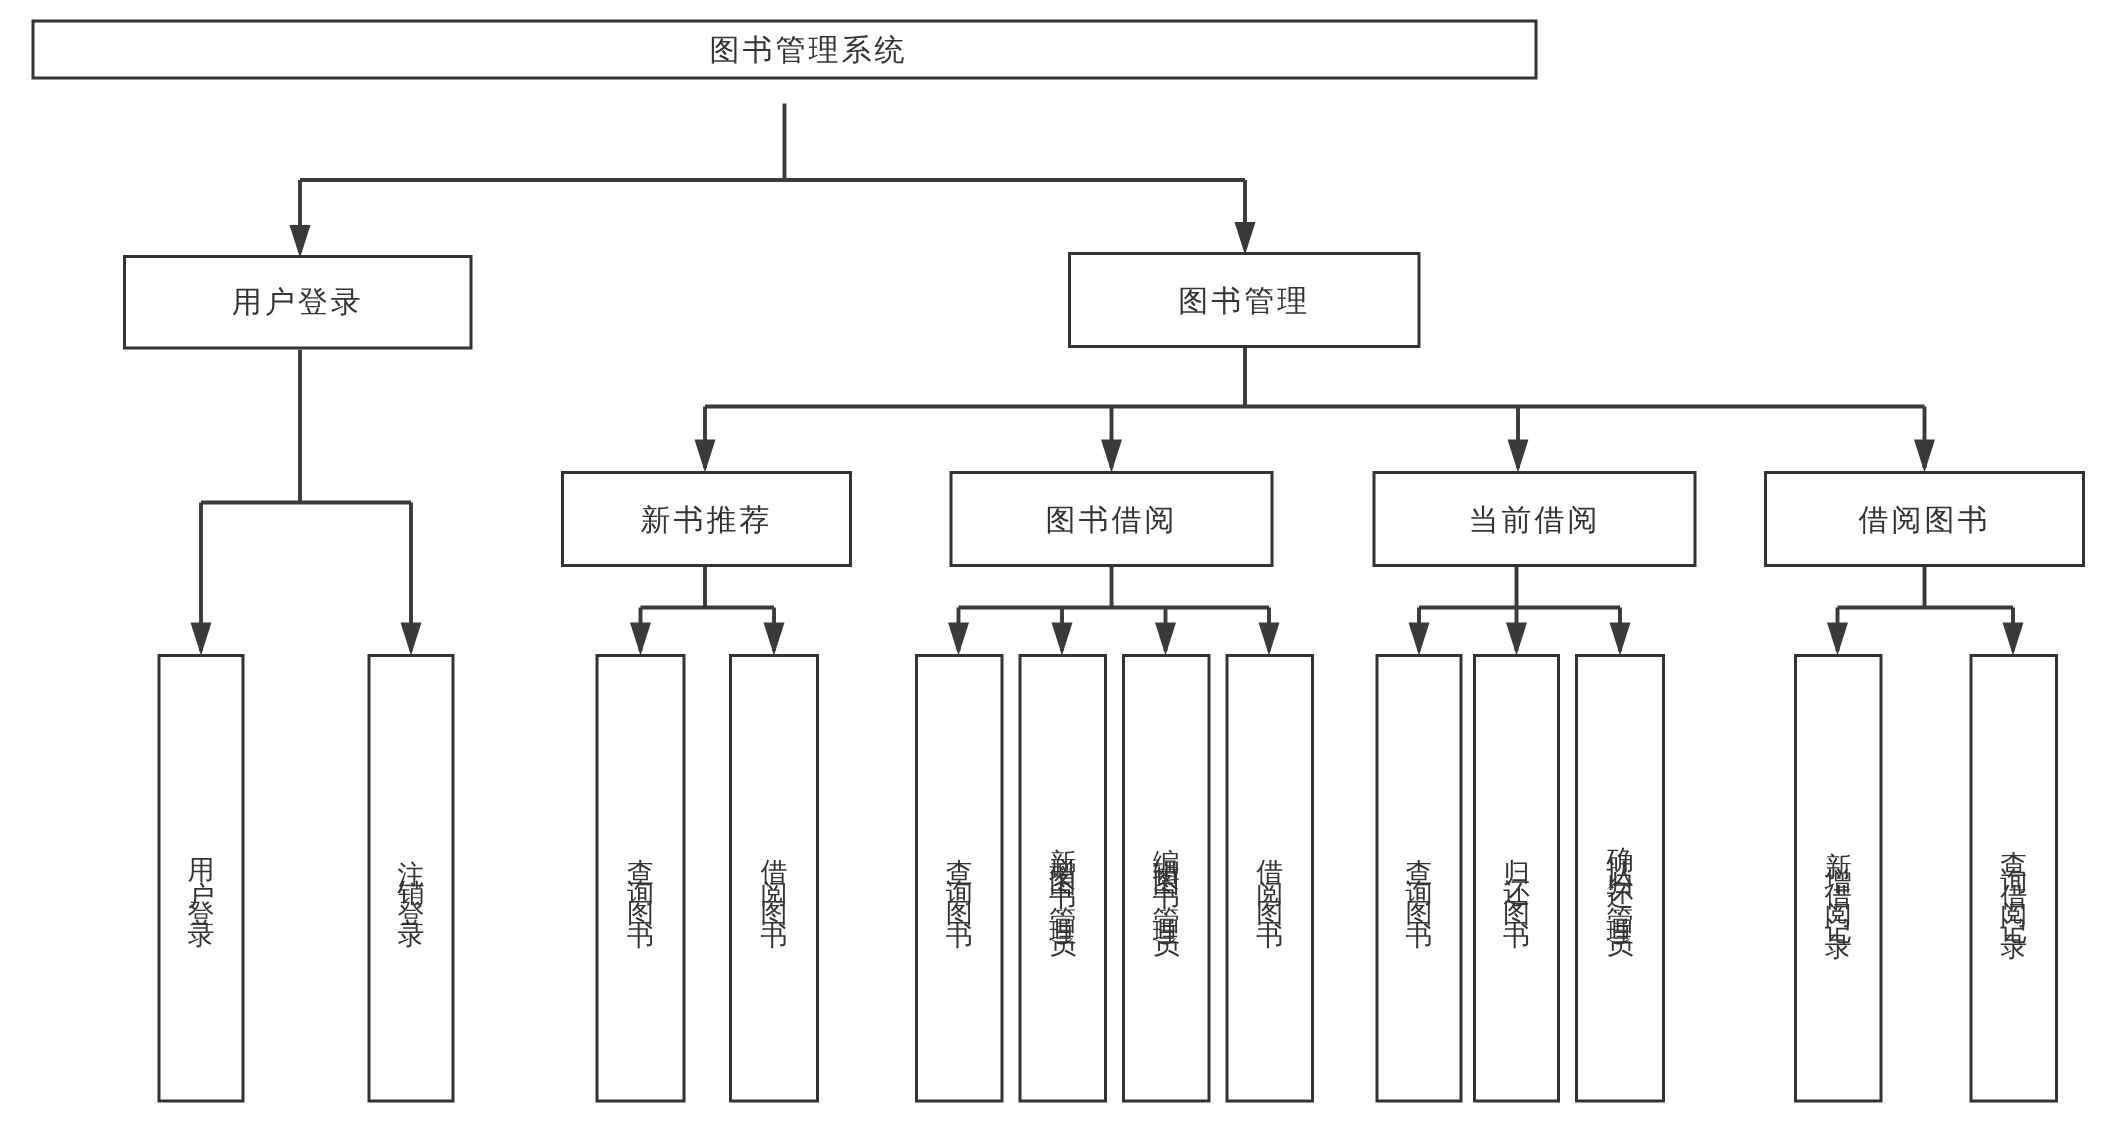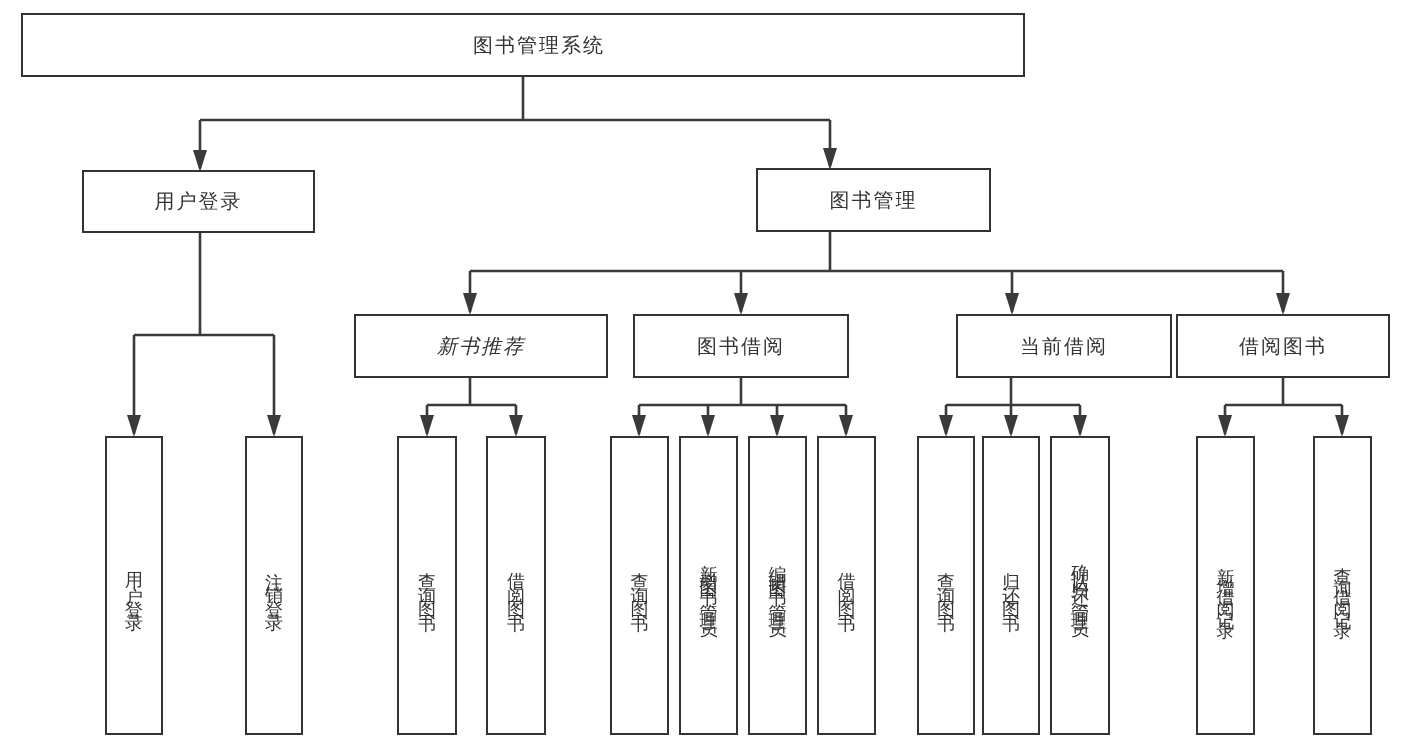--- a/index.html
+++ b/index.html
@@ -92,38 +92,38 @@
     <path class="cline" d="M1011 378 V405 M946 405 H1080 M946 405 V434 M1011 405 V434 M1080 405 V434"></path>
     <polygon class="ahead" points="939,415 953,415 946,437"></polygon>
     <polygon class="ahead" points="1004,415 1018,415 1011,437"></polygon>
     <polygon class="ahead" points="1073,415 1087,415 1080,437"></polygon>
 
     <path class="cline" d="M1283 378 V405 M1225 405 H1342 M1225 405 V434 M1342 405 V434"></path>
     <polygon class="ahead" points="1218,415 1232,415 1225,437"></polygon>
     <polygon class="ahead" points="1335,415 1349,415 1342,437"></polygon>
   </svg>
 
-  <div class="node" style="left:21px; top:13px; width:1004px; height:64px;padding-left:32px;">
+  <div class="node" style="left:21px; top:13px; width:1004px; height:40px;padding-left:32px;">
     <span class="lbl">图书管理系统</span>
   </div>
 
   <div class="node" style="left:82px; top:170px; width:233px; height:63px;">
     <span class="lbl">用户登录</span>
   </div>
-  <div class="node" style="left:712px; top:168px; width:235px; height:64px;margin-left:44px;">
+  <div class="node" style="left:712px; top:168px; width:235px; height:64px;">
     <span class="lbl">图书管理</span>
   </div>
 
-  <div class="node" style="left:354px; top:314px; width:254px; height:64px;font-style:italic;">
+  <div class="node" style="left:374px; top:314px; width:194px; height:64px;">
     <span class="lbl">新书推荐</span>
   </div>
   <div class="node" style="left:633px; top:314px; width:216px; height:64px;font-family:Liberation Mono, monospace;">
     <span class="lbl">图书借阅</span>
   </div>
-  <div class="node" style="left:956px; top:314px; width:216px; height:64px;">
+  <div class="node" style="left:915px; top:314px; width:216px; height:64px;">
     <span class="lbl">当前借阅</span>
   </div>
   <div class="node" style="left:1176px; top:314px; width:214px; height:64px;">
     <span class="lbl">借阅图书</span>
   </div>
 
   <div class="node leaf sp-wide" style="left:105px; top:436px; width:58px; height:299px;">
     <span class="lbl">用户登录</span>
   </div>
   <div class="node leaf sp-wide" style="left:245px; top:436px; width:58px; height:299px;">

